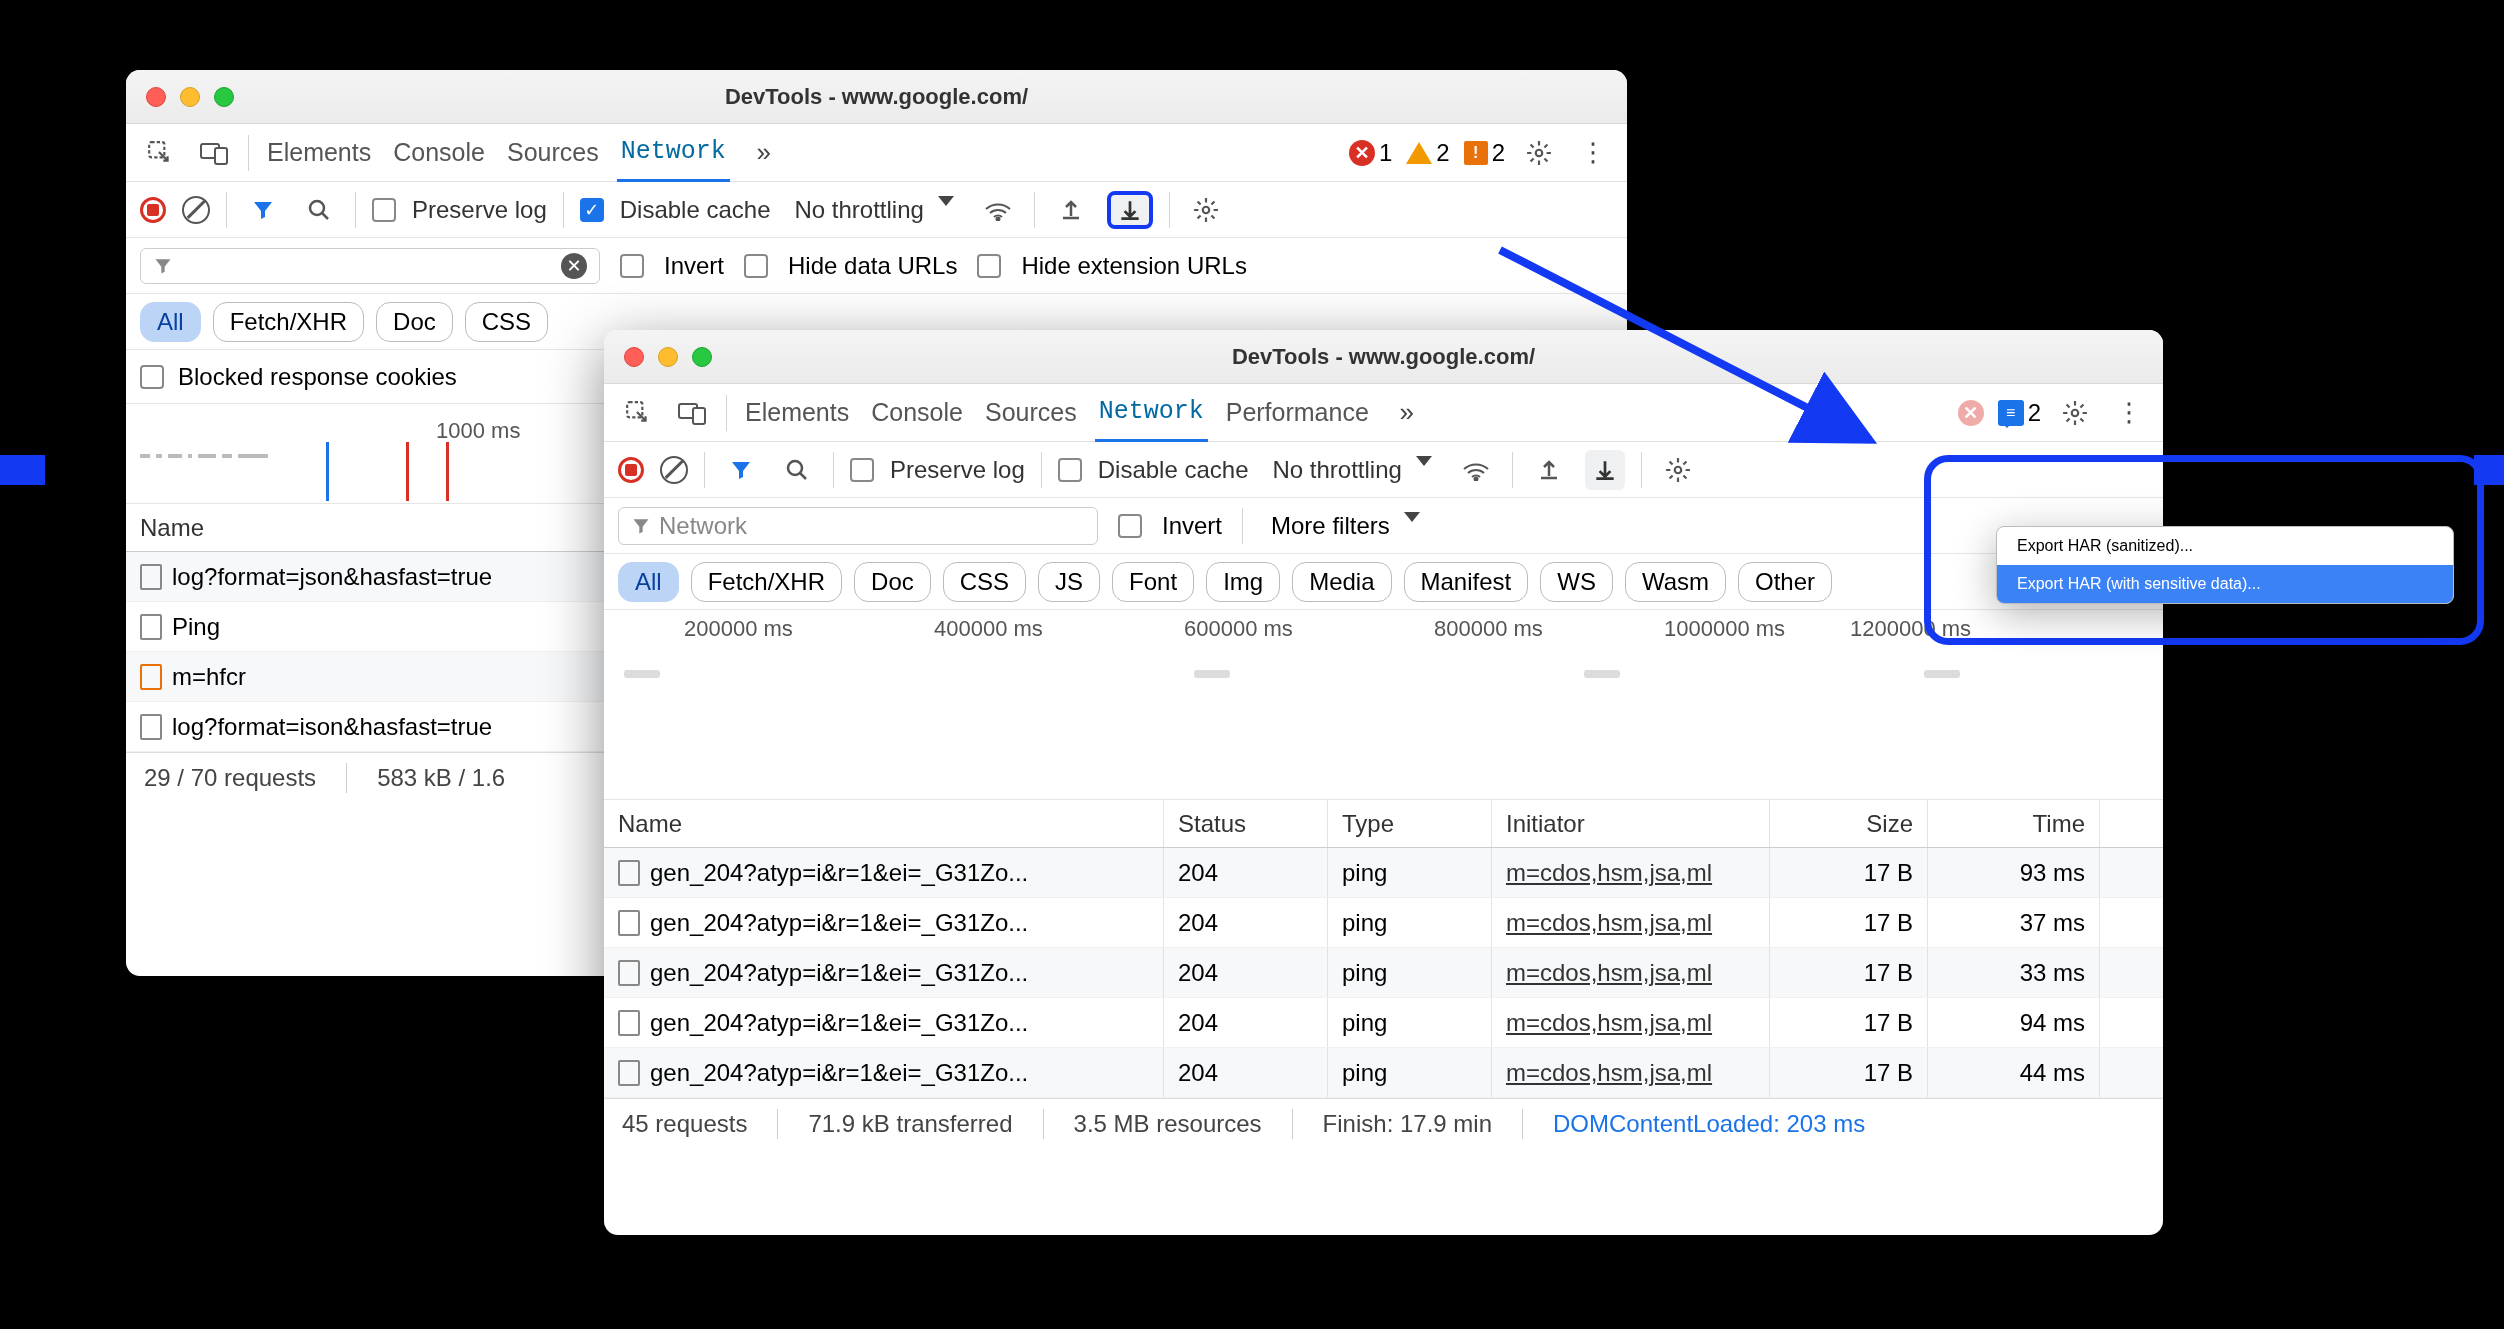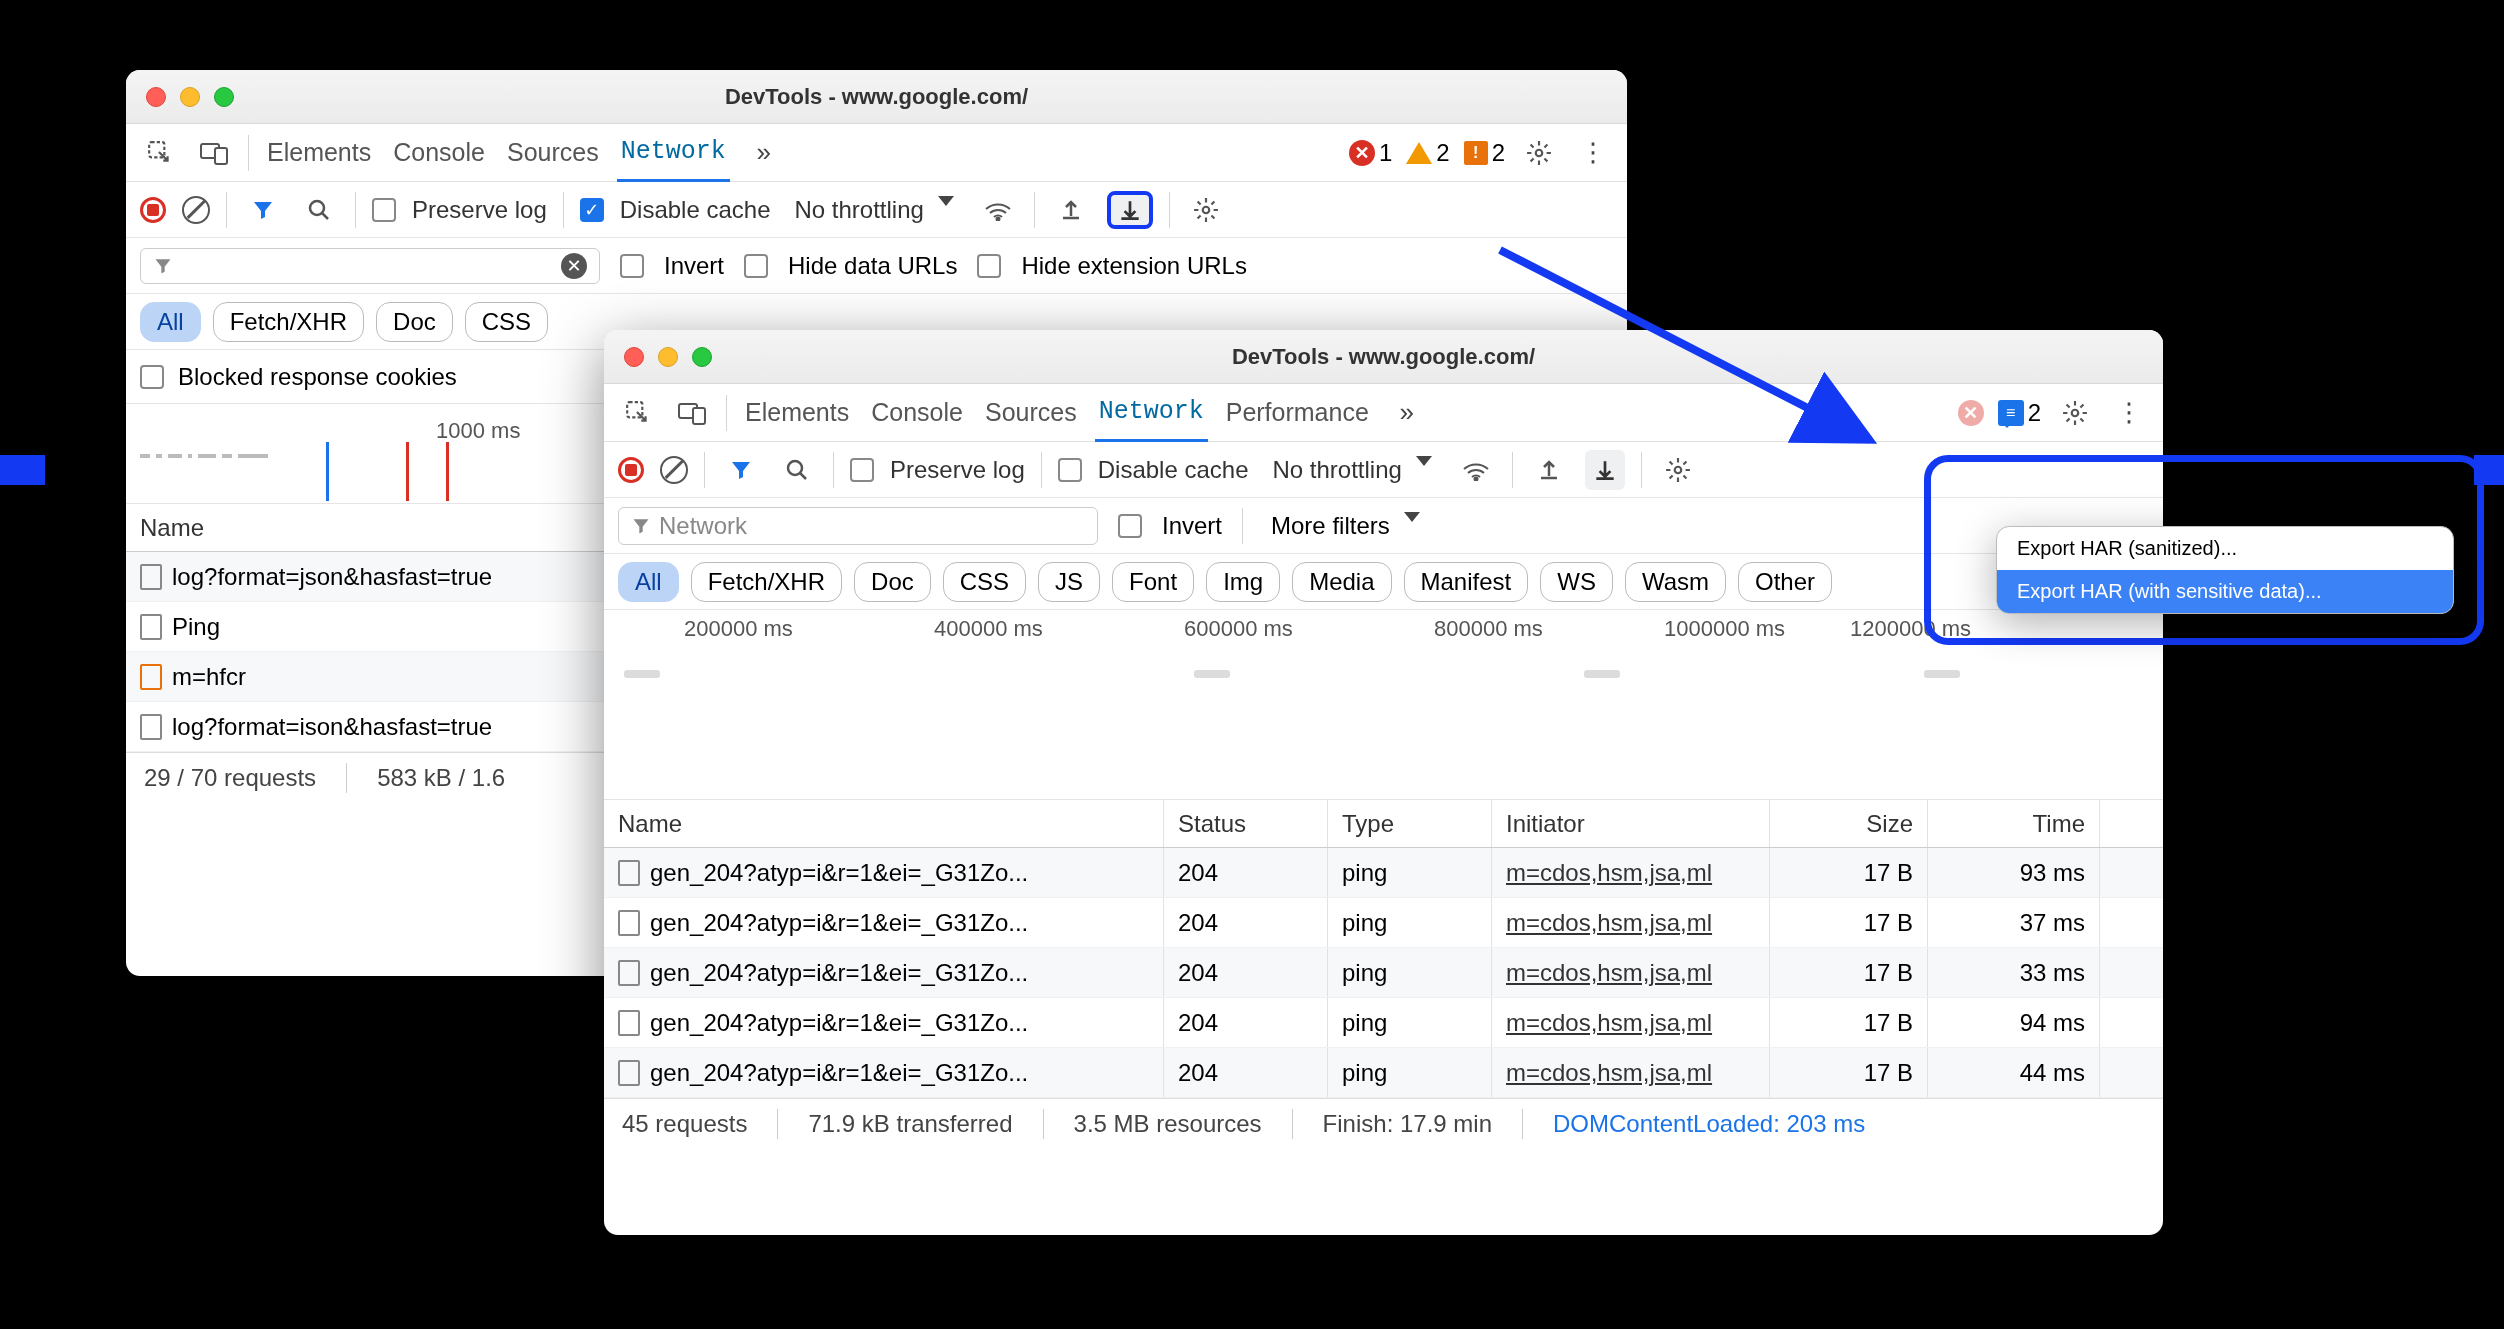--- a/index.html
+++ b/index.html
@@ -93,21 +93,21 @@
 .doc-icon { width:22px; height:26px; border:2px solid #888; border-radius:2px; display:inline-block; margin-right:10px; position:relative;}
 .doc-icon.orange { border-color:#e8710a;}
 .initiator-link { text-decoration:underline; color:#333;}
 
 
 .statusbar { height:50px; display:flex; align-items:center; padding:0 18px; font-size:24px; gap:30px; border-top:1px solid #ddd; color:#444;}
 .status-sep { width:1px; height:30px; background:#ccc;}
 .dcl { color:#1a73e8;}
 
 
-.export-menu { position:absolute; background:#fff; border:1px solid #bbb; border-radius:13px; box-shadow:0 10px 40px rgba(0,0,0,0.3); font-size:20px; overflow:hidden; z-index:100;}
+.export-menu { position:absolute; background:#fff; border:1px solid #bbb; border-radius:8px; box-shadow:0 10px 40px rgba(0,0,0,0.3); font-size:16px; overflow:hidden; z-index:100;}
 .export-menu .mi { padding:10px 20px; white-space:nowrap; cursor:pointer;}
 .export-menu .mi.sel { background:#3b82f6; color:#ffffff;}
 
 
 .blue-ring { position:absolute; border:7px solid #1339f3; border-radius:24px; z-index:90; pointer-events:none;}
 
 
 .arrow-svg { position:absolute; z-index:85; }
 
 

